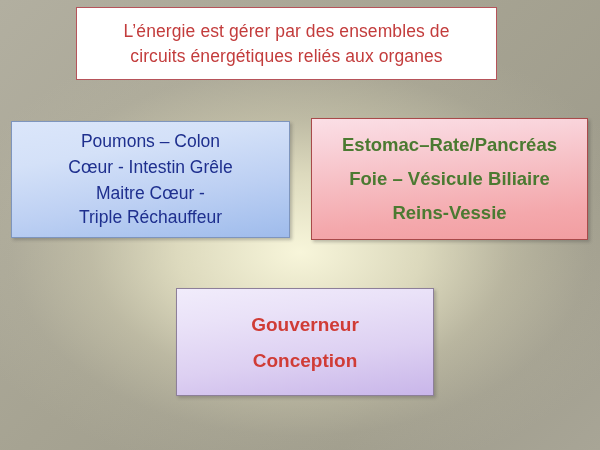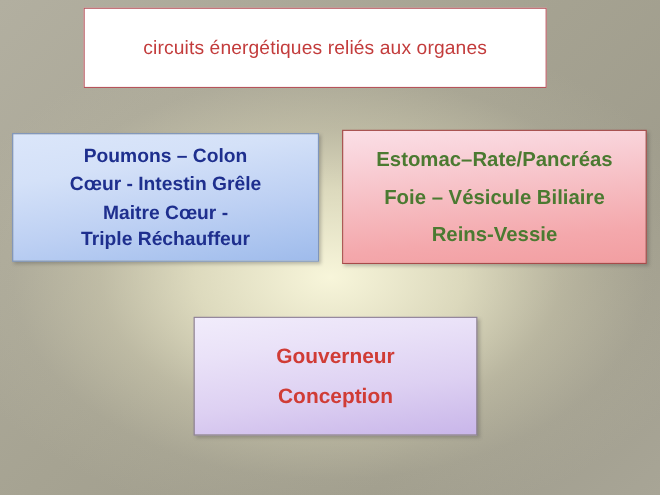--- a/index.html
+++ b/index.html
@@ -70,21 +70,21 @@
     border: 1.2px solid #7e95bd;
     background: linear-gradient(170deg, #dbe6fa 0%, #d4e1f8 28%, #bdd0f3 62%, #a8c2ee 88%, #9fbbeb 100%);
     box-shadow: 2px 2px 3px rgba(60,60,60,0.30);
     padding: 4px 6px 6px;
     justify-content: space-evenly;
   }
   #blue-box .line {
     color: #1e2f8e;
     font-size: 17.5px;
     line-height: 22px;
-    font-weight: 700;
+    font-weight: 400;
   }
   #blue-box .line.tight { line-height: 20px; }
 
   
   #pink-box {
     left: 311px;
     top: 118px;
     width: 277px;
     height: 122px;
     border: 1.4px solid #a84a4a;
@@ -119,20 +119,21 @@
     line-height: 23px;
     font-weight: 600;
   }
 </style>
 </head>
 <body>
 
 <div id="slide">
 
   <div class="box" id="header-box">
+    <div class="line">L’énergie est gérer par des ensembles de</div>
     <div class="line">circuits énergétiques reliés aux organes</div>
   </div>
 
   <div class="box" id="blue-box">
     <div class="line">Poumons – Colon</div>
     <div class="line">Cœur - Intestin Grêle</div>
     <div class="line tight">Maitre Cœur -</div>
     <div class="line tight">Triple Réchauffeur</div>
   </div>
 

